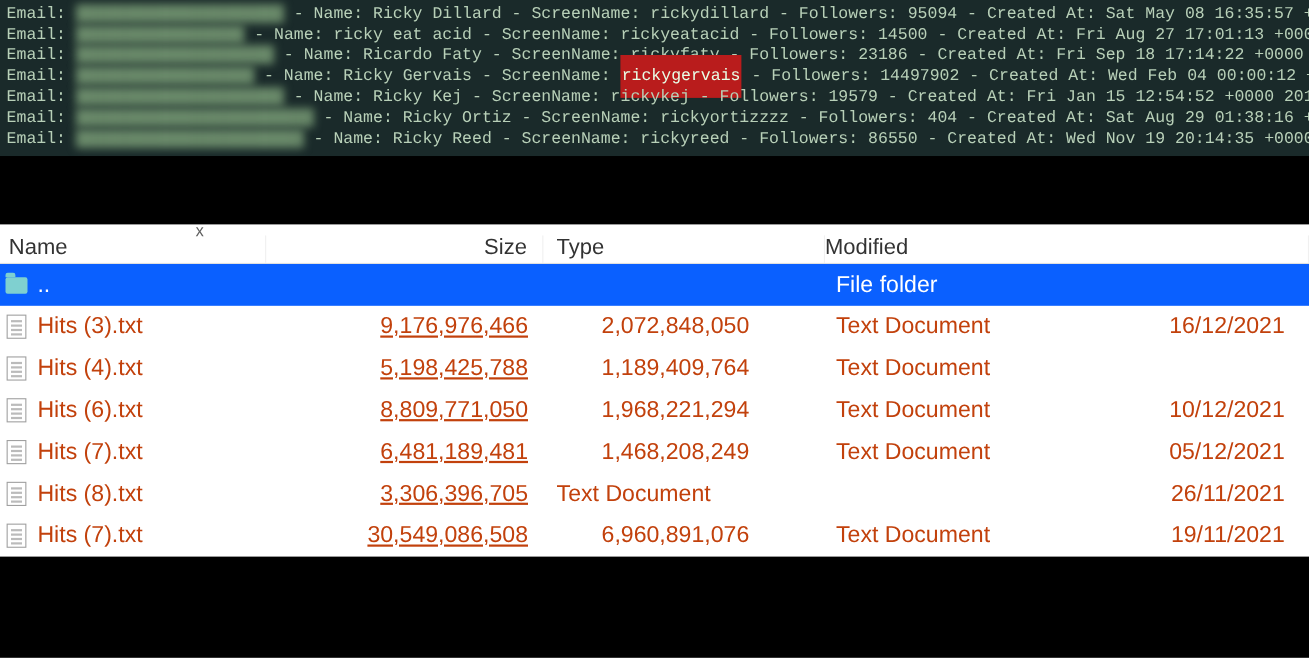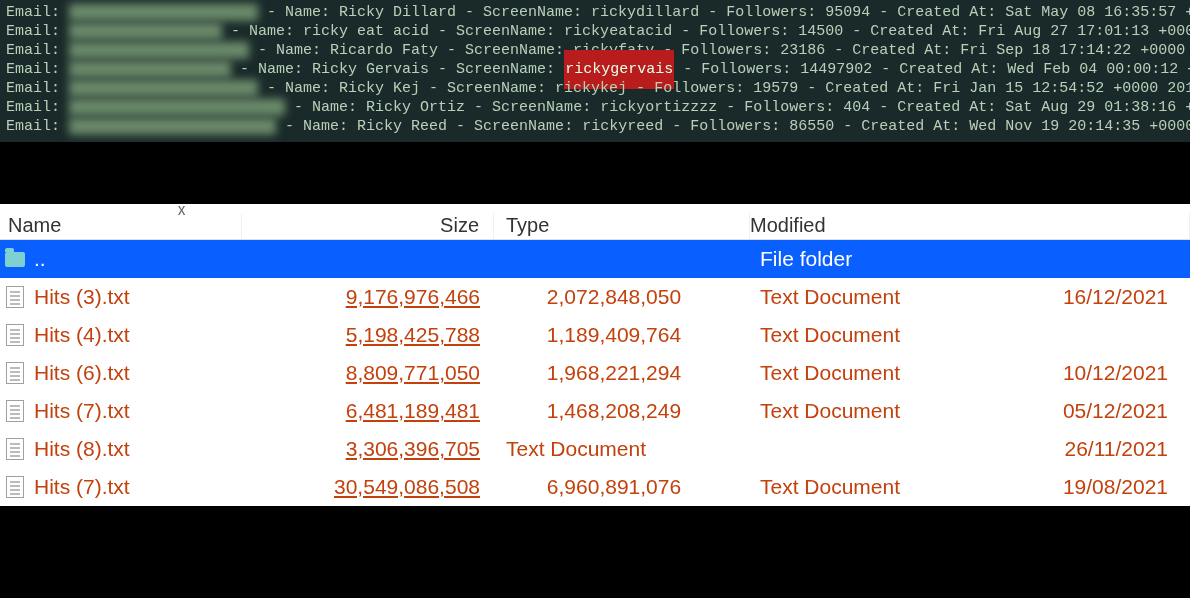--- a/index.html
+++ b/index.html
@@ -200,16 +200,16 @@
         <div class="fmod">26/11/2021</div>
       </div>
       <div class="erow">
         <div class="icon-cell">
           <span class="doc-icon"></span>
         </div>
         <div class="fname">Hits (7).txt</div>
         <div class="fsize">30,549,086,508</div>
         <div class="fpacked">6,960,891,076</div>
         <div class="ftype">Text Document</div>
-        <div class="fmod">19/08/2021</div>
+        <div class="fmod">19/11/2021</div>
       </div>
     </div>
 </div>
 
 </body></html>

